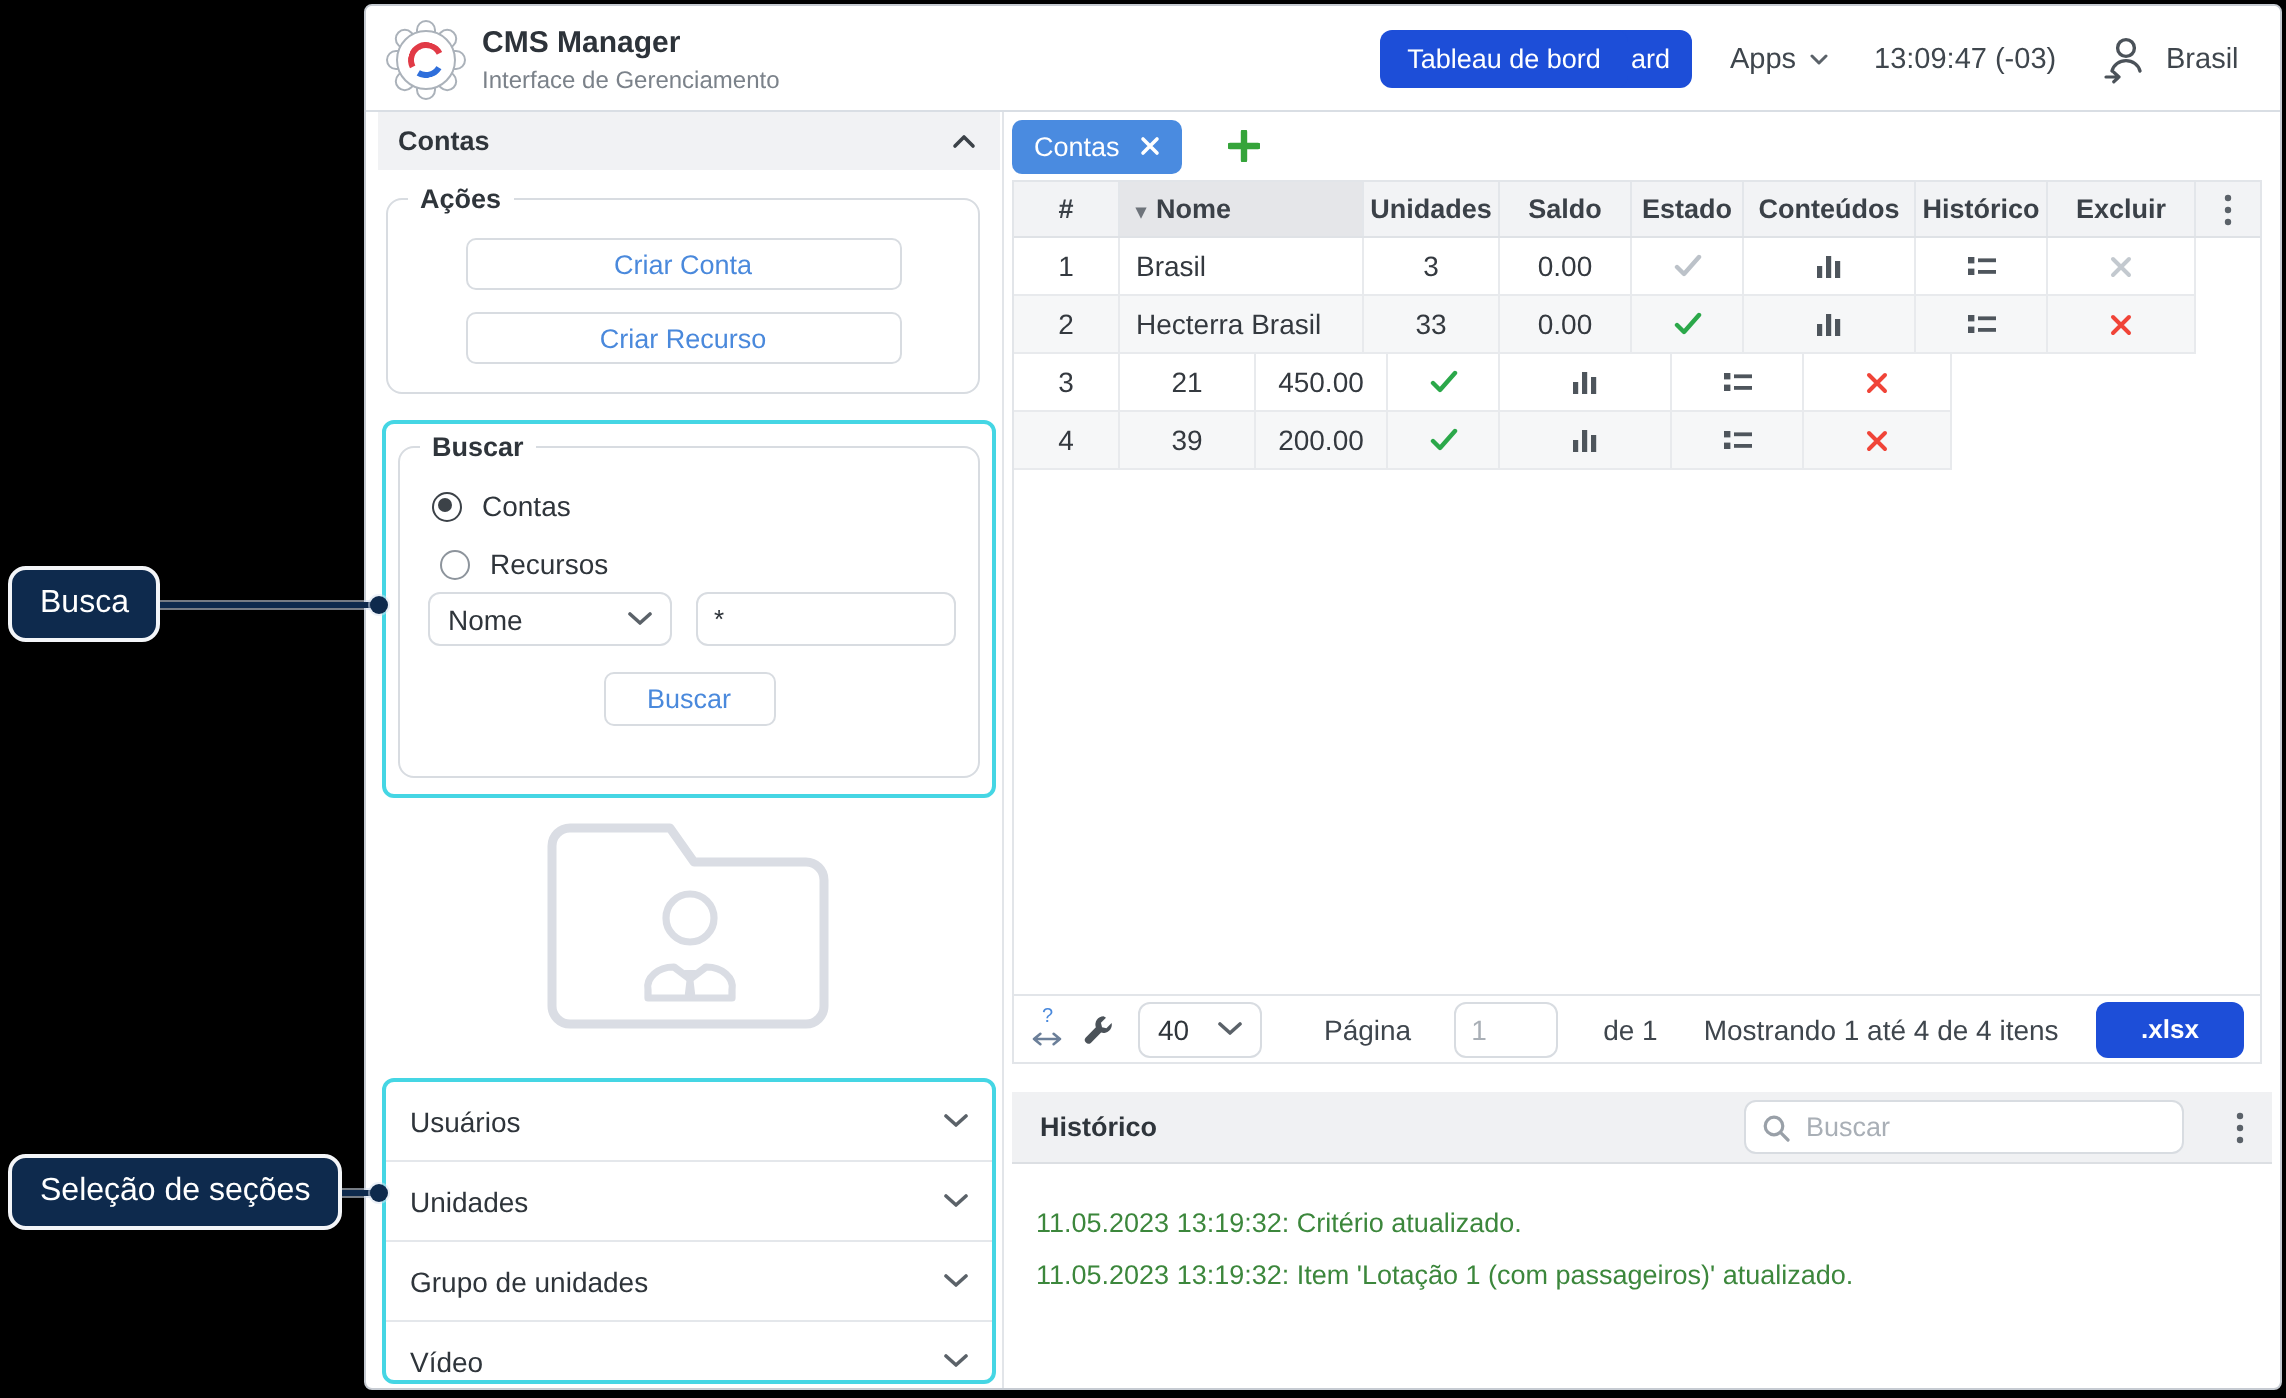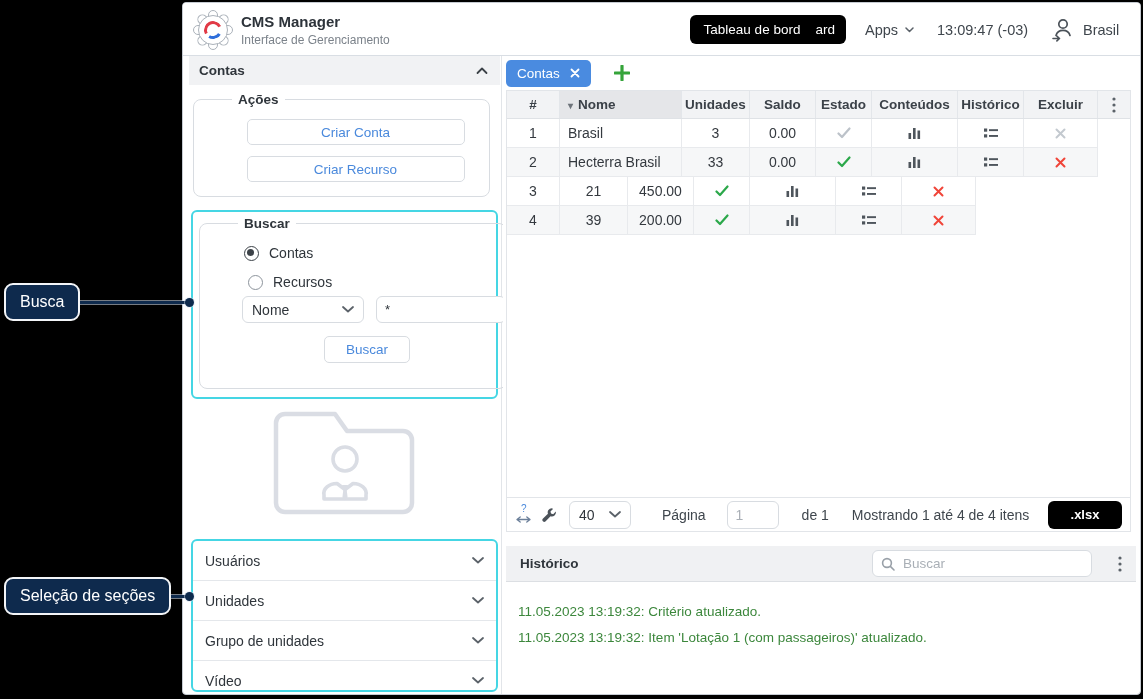--- a/index.html
+++ b/index.html
@@ -26,39 +26,39 @@
   .logo .body { position:absolute; left:5px; top:5px; width:30px; height:30px; background:#fff;
     border:1.6px solid #abb2ba; border-radius:50%; }
   .logo .arc { position:absolute; left:11px; top:11px; width:18px; height:18px; border-radius:50%;
     border:3px solid transparent; }
   .logo .arc.red { border-top-color:#e13a46; border-left-color:#e13a46; transform:rotate(18deg); }
   .logo .arc.blue { border-bottom-color:#2f6fdb; transform:rotate(-14deg); }
   .hdr-titles { position:absolute; left:58px; top:10px; }
   .hdr-title { font-size:15px; font-weight:bold; color:#2d333a; }
   .hdr-sub { font-size:12px; color:#7b828a; margin-top:3px; }
   .dash-wrap { position:absolute; left:507px; top:12px; height:29px; }
-  .btn-blue { background:#000000; color:#fff; border-radius:6px; font-size:13.5px;
+  .btn-blue { background:#1d4ed8; color:#fff; border-radius:6px; font-size:13.5px;
     display:flex; align-items:center; justify-content:center; }
   .dash-back { position:absolute; left:93px; top:0; width:63px; height:29px; justify-content:flex-end; padding-right:11px; }
   .dash-front { position:absolute; left:0; top:0; width:124px; height:29px; z-index:2; }
   .apps { position:absolute; left:682px; top:0; height:53px; display:flex; align-items:center; gap:7px;
     font-size:14.5px; color:#3f464d; }
   .clock { position:absolute; left:754px; top:0; height:53px; display:flex; align-items:center;
     font-size:14.5px; color:#3f464d; }
   .user-ic { position:absolute; left:868px; top:15px; }
   .user-nm { position:absolute; left:900px; top:0; height:53px; display:flex; align-items:center;
     font-size:14.5px; color:#3f464d; }
 
   
   .sidebar { position:absolute; left:6px; top:53px; width:311px; bottom:0; background:#fff; }
   .side-divider { position:absolute; left:318px; top:53px; bottom:0; width:1px; background:#e2e5e9; }
   .panel-bar { position:absolute; left:0; top:0; width:100%; height:29px; background:#f1f2f4;
     display:flex; align-items:center; justify-content:space-between; padding:0 12px 0 10px; }
   .panel-bar span { font-size:13.5px; font-weight:bold; color:#2f353b; }
-  fieldset { border:1px solid #d8dce1; border-radius:8px;padding-left:28px; }
+  fieldset { border:1px solid #d8dce1; border-radius:8px; }
   legend { font-size:13.5px; font-weight:bold; color:#2f353b; padding:0 6px; margin-left:10px; }
   .fs-acoes { position:absolute; left:4px; top:36px; width:297px; height:105px; }
   .side-btn { display:block; width:218px; height:26px; margin:0 auto; background:#fff; border:1px solid #d8dce1;
     border-radius:5px; color:#4a89dc; font-size:13.5px; font-family:inherit; text-align:center; }
   .side-btn.b1 { margin-top:12px; }
   .side-btn.b2 { margin-top:11px; }
   .cyan-box { position:absolute; border:2px solid #45d6e4; border-radius:6px; background:#fff; }
   .cb1 { left:2px; top:154px; width:307px; height:189px; }
   .fs-buscar { position:absolute; left:6px; top:4px; width:291px; height:173px; }
   .radio-row { display:flex; align-items:center; gap:10px; margin:14px 0 0 16px; font-size:14px; color:#2f353b; }

